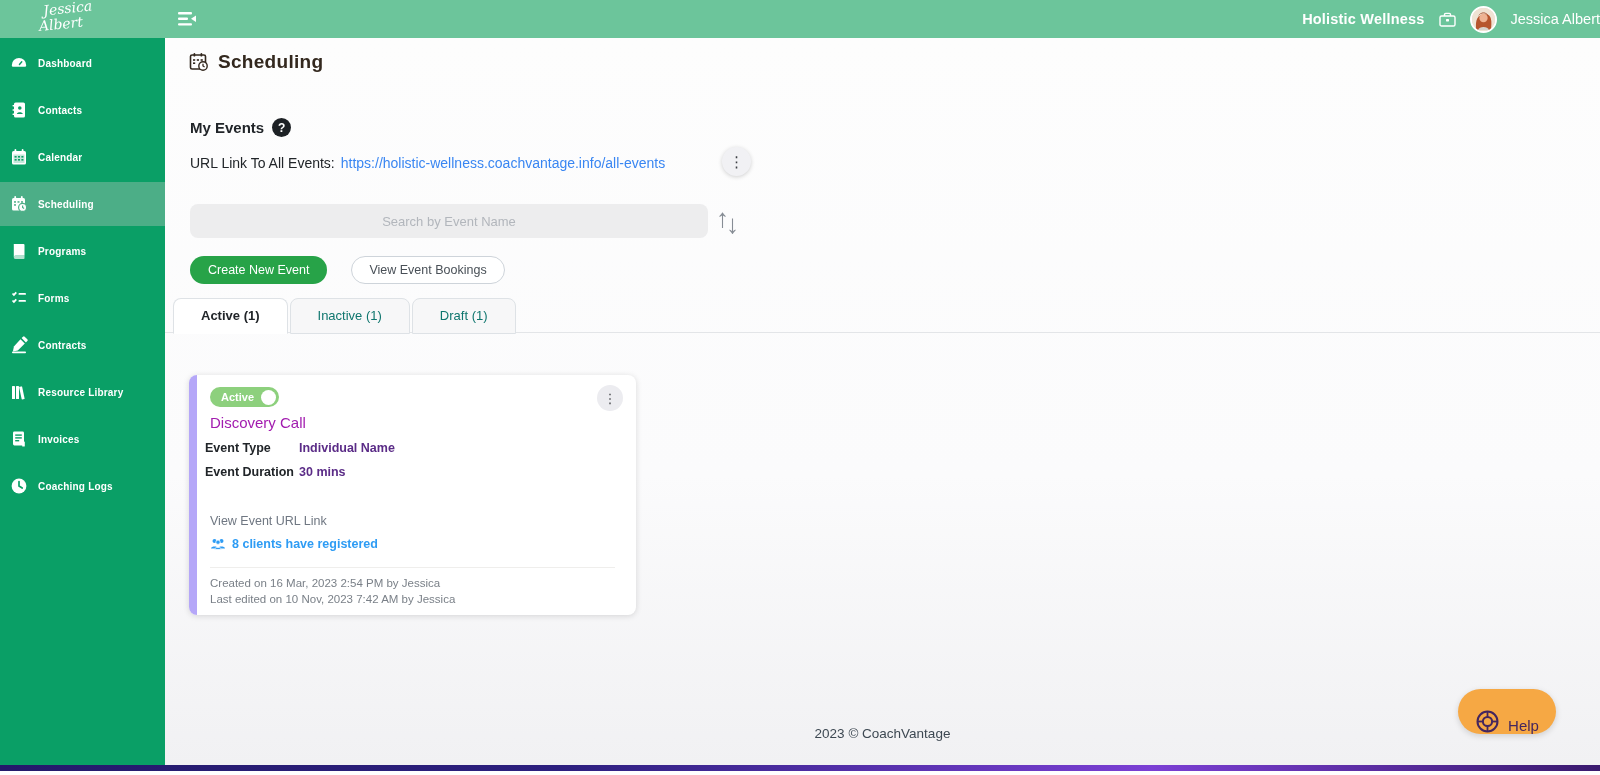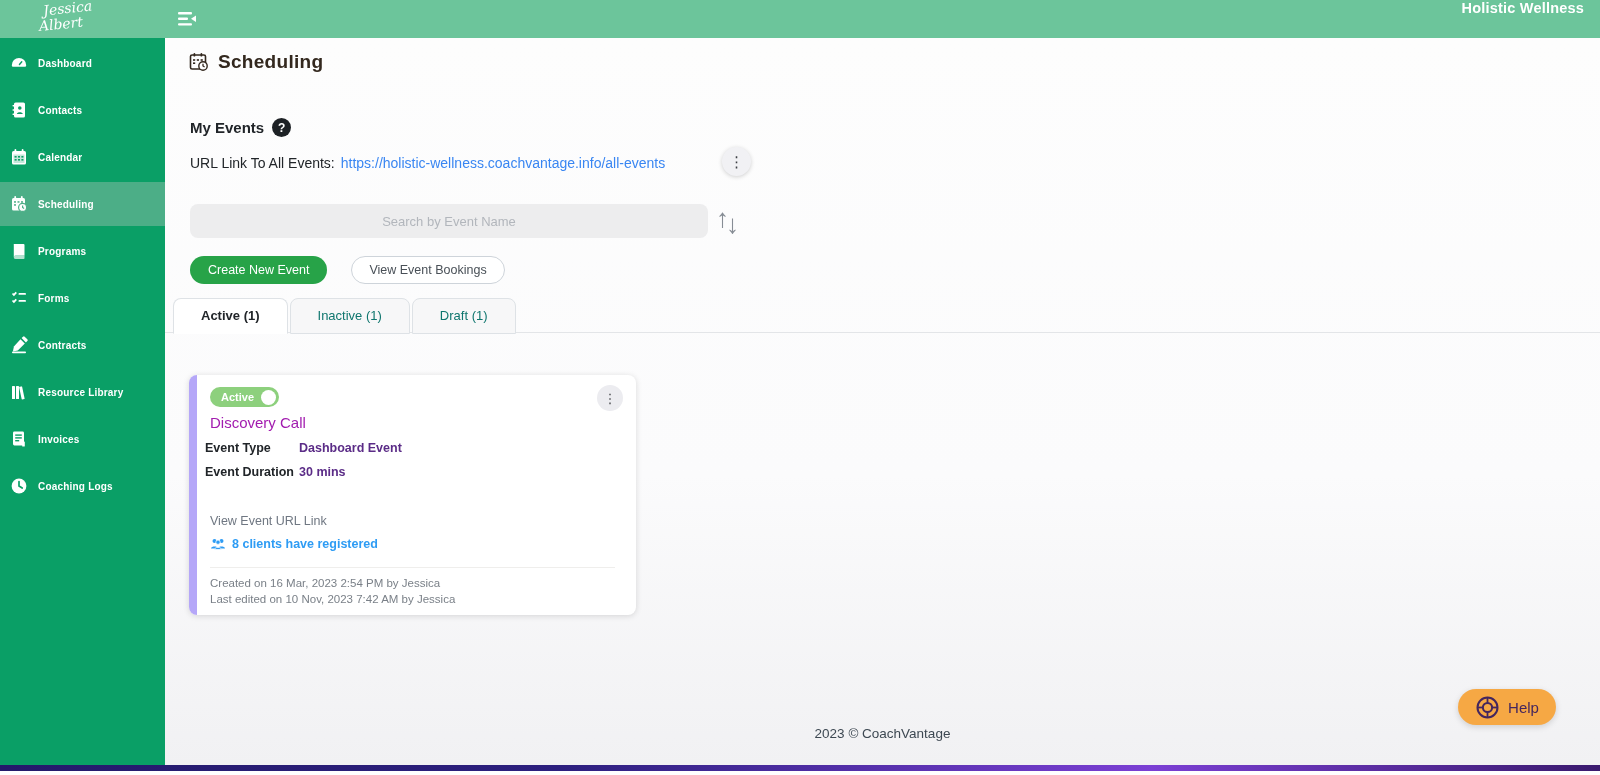--- a/index.html
+++ b/index.html
@@ -10,21 +10,21 @@
   
   .topbar { position:absolute; top:0; left:0; width:1600px; height:38px;
             background:#6cc59b; color:#fff; }
   .logo { position:absolute; left:44px; top:1px; color:#fff;
           font-family:"DejaVu Serif", serif; font-style:italic;
           transform:rotate(-6deg); line-height:15px; font-size:14px; }
   .logo .l2 { margin-left:-6px; }
   .collapse-btn { position:absolute; left:177px; top:9px; width:22px; height:20px;
                   cursor:pointer; }
   .topbar-right { position:absolute; right:0; top:0; height:38px; display:flex;
-                  align-items:center; gap:14px; white-space:nowrap; padding-right:16px;flex-direction:column; }
+                  align-items:center; gap:14px; white-space:nowrap; padding-right:8px; }
   .workspace { font-weight:bold; font-size:14.5px; letter-spacing:.2px; }
   .avatar { width:27px; height:27px; border-radius:50%; overflow:hidden;
             border:2px solid #ffffff; background:#e8d7c6; flex:0 0 auto; }
   .username { font-size:14.5px; margin-right:-8px; }
 
   
   .sidebar { position:absolute; top:38px; left:0; width:165px; height:727px;
              background:#0a9f66; }
   .nav-item { display:flex; align-items:center; height:44px; margin-top:3px;
               padding-left:9px; color:#fff; cursor:pointer; }
@@ -101,22 +101,22 @@
               cursor:pointer; }
   .registered { position:absolute; left:21px; top:162px; font-size:12.5px; color:#2e9cf4;
                 font-weight:600; display:flex; align-items:center; gap:6px; cursor:pointer; }
   .card-divider { position:absolute; left:21px; right:21px; top:192px;
                   border-top:1px solid #efeeec; }
   .meta { position:absolute; left:21px; font-size:11.5px; color:#7a8088; }
 
   
   .footer { position:absolute; left:0; right:0; top:688px; text-align:center;
             font-size:13.5px; color:#3d4852; }
-  .help-btn { position:absolute; right:44px; top:651px; width:98px; height:36px;
-              border-radius:23px; background:#f6a844; display:flex; align-items:center;
+  .help-btn { position:absolute; right:44px; top:651px; width:98px; height:45px;
+              border-radius:23px; background:#f6a844; display:flex; align-items:flex-end;
               justify-content:center; gap:8px; cursor:pointer;
               box-shadow:0 2px 6px rgba(0,0,0,.15); }
   .help-btn .hlabel { color:#44265e; font-size:15px; font-weight:500; }
   .bottom-bar { position:absolute; left:0; top:765px; width:1600px; height:6px;
                 background:linear-gradient(90deg,#241a6b 0%,#2c1f7e 35%,#7b3fd4 72%,#3a1a6e 100%); }
 </style>
 </head>
 <body>
 
 <div id="app">
@@ -350,21 +350,21 @@
         <span class="blabel">Active</span>
         <span class="knob"></span>
       </div>
 
       <div class="card-dots">⋮</div>
 
       <div class="card-title">Discovery Call</div>
 
       <div class="field-row" style="top:66px;">
         <span>Event Type</span>
-        <span class="fval">Dashboard Event</span>
+        <span class="fval">Individual Name</span>
       </div>
       <div class="field-row" style="top:90px;">
         <span>Event Duration</span>
         <span class="fval">30 mins</span>
       </div>
 
       <div class="view-url">View Event URL Link</div>
 
       <div class="registered">
         <svg width="16" height="12" viewBox="0 0 16 12">

